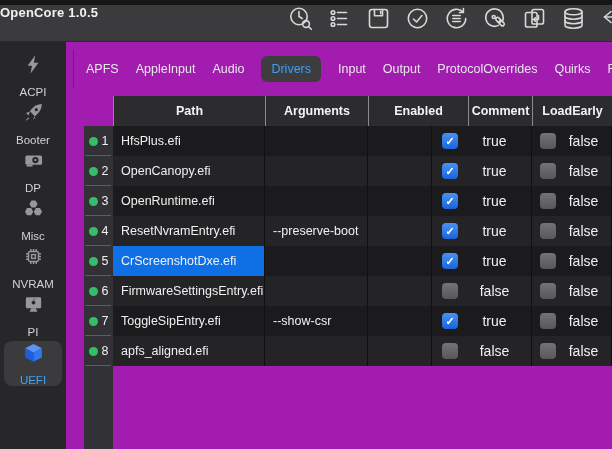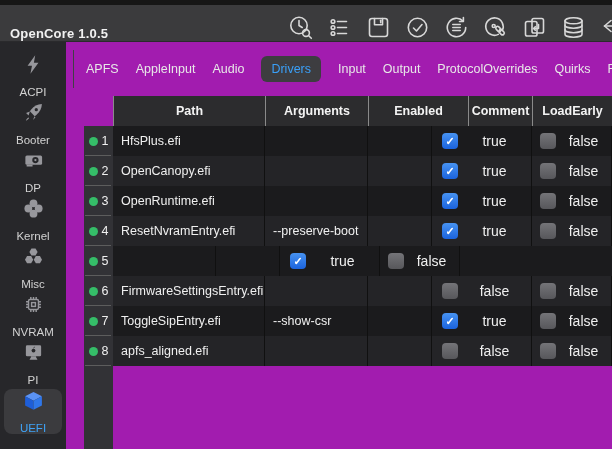--- a/index.html
+++ b/index.html
@@ -1,19 +1,19 @@
 <!DOCTYPE html>
 <html><head>
 <meta charset="utf-8">
 <style>
   html,body{margin:0;padding:0;background:#000;}
   .window{width:612px;height:449px;position:relative;overflow:hidden;background:#1e1e20;
     font-family:"Liberation Sans",sans-serif;-webkit-font-smoothing:antialiased;}
   .top-strip{height:5px;background:#161616;}
-  .titlebar{height:37px;background:#3b3b3d;display:flex;align-items:flex-end;padding-left:10px;
+  .titlebar{height:37px;background:#3b3b3d;display:flex;align-items:flex-start;
     border-bottom:1px solid #2a2a2c;box-sizing:border-box;gap:32px;}
   .title{font-size:13px;font-weight:bold;color:#f1f1f1;letter-spacing:.2px;}
   .toolbar{margin-left:auto;display:flex;align-items:center;gap:12px;margin-right:-14px;}
   .tool-icon{width:27px;height:27px;flex:0 0 auto;}
   .tool-icon svg{width:27px;height:27px;stroke:#d8d8d8;fill:none;stroke-width:1.6;
     stroke-linecap:round;stroke-linejoin:round;}
 
   .body{display:flex;height:407px;}
   .sidebar{width:66px;flex:0 0 auto;background:#27272a;display:flex;flex-direction:column;
     align-items:center;padding-top:11px;box-sizing:border-box;}
@@ -161,29 +161,20 @@
         <svg viewBox="0 0 22 22">
             <rect class="sicon" x="2.5" y="5.8" width="17.5" height="9.6" rx="1.6"></rect>
             <circle cx="13" cy="10.6" r="3.3" fill="#27272a"></circle>
             <circle class="sicon" cx="13" cy="10.6" r="1.2"></circle>
             <rect class="sicon" x="3.8" y="15.4" width="6.2" height="1.9"></rect>
           </svg>
         <span class="side-label">DP</span>
       </div>
       <div class="side-item">
         <svg viewBox="0 0 22 22">
-            <circle class="sicon" cx="11" cy="5.6" r="4.1"></circle>
-            <circle class="sicon" cx="5.6" cy="11" r="4.1"></circle>
-            <circle class="sicon" cx="16.4" cy="11" r="4.1"></circle>
-            <circle class="sicon" cx="11" cy="16.4" r="4.1"></circle>
-          </svg>
-        <span class="side-label">Kernel</span>
-      </div>
-      <div class="side-item">
-        <svg viewBox="0 0 22 22">
             <polygon class="sicon" points="15.3,6.3 13.15,10.02 8.85,10.02 6.7,6.3 8.85,2.58 13.15,2.58"></polygon>
             <polygon class="sicon" points="10.7,14.3 8.55,18.02 4.25,18.02 2.1,14.3 4.25,10.58 8.55,10.58"></polygon>
             <polygon class="sicon" points="19.9,14.3 17.75,18.02 13.45,18.02 11.3,14.3 13.45,10.58 17.75,10.58"></polygon>
           </svg>
         <span class="side-label">Misc</span>
       </div>
       <div class="side-item">
         <svg viewBox="0 0 22 22">
             <g stroke="#97979c" stroke-width="1.5" fill="none">
               <rect x="5.8" y="5.8" width="10.4" height="10.4" rx="1.5"></rect>
@@ -344,20 +335,23 @@
             <div class="td col-enabled check-cell">
                 <span class="checkbox checked"></span>
                 <span class="bool-label">true</span>
               </div>
             <div class="td col-loadearly check-cell le">
                 <span class="checkbox unchecked"></span>
                 <span class="bool-label">false</span>
               </div>
           </div>
           <div class="trow odd">
+            <div class="td col-path path selected">
+                <span>CrScreenshotDxe.efi</span>
+              </div>
             <div class="td col-args args">
                 <span></span>
               </div>
             <div class="td col-comment">
                 <span></span>
               </div>
             <div class="td col-enabled check-cell">
                 <span class="checkbox checked"></span>
                 <span class="bool-label">true</span>
               </div>

